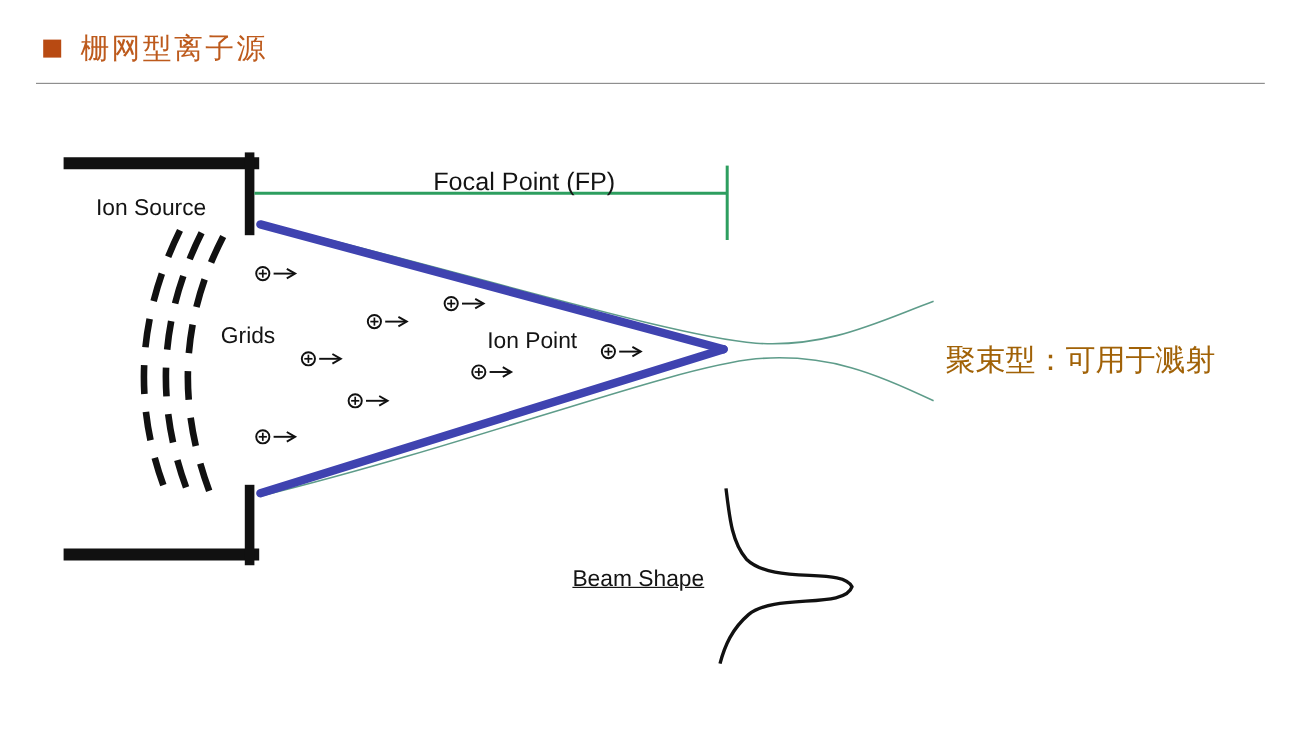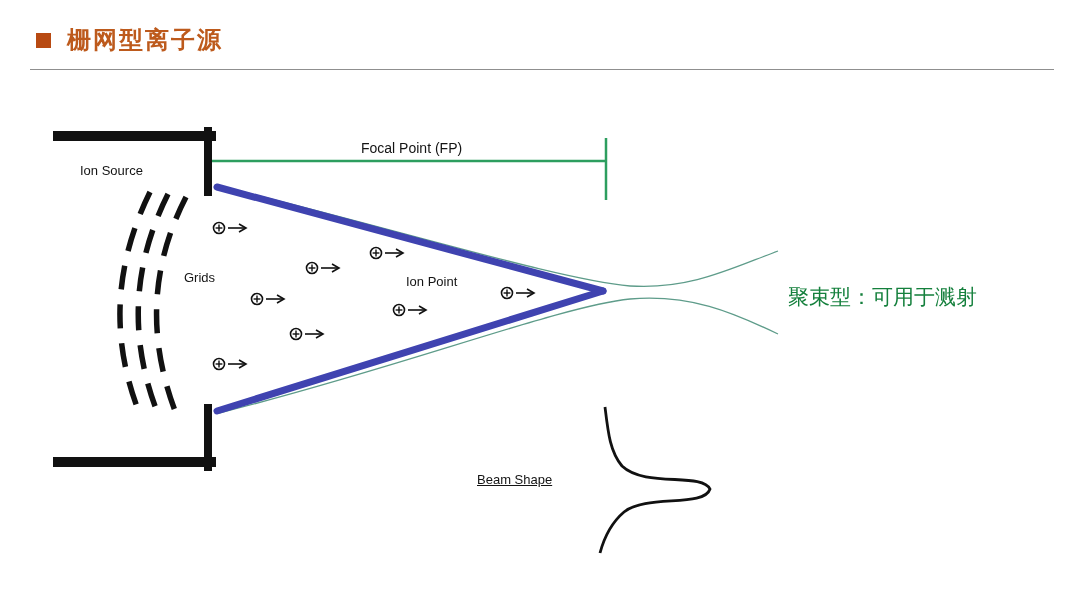--- a/index.html
+++ b/index.html
@@ -3,29 +3,29 @@
 <meta charset="utf-8">
 <style>
   html,body{margin:0;padding:0;}
   body{
     width:1080px;height:608px;background:#ffffff;position:relative;
     font-family:"Liberation Sans",sans-serif;overflow:hidden;color:#1a1a1a;
   }
   .header{position:absolute;left:36px;top:24px;display:flex;align-items:center;gap:16px;}
   .bullet{width:15px;height:15px;background:#B84A12;}
   .title{
-    font-size:24px;font-weight:bold;color:#BD5A1C;
+    font-size:24px;font-weight:normal;color:#BD5A1C;
     font-family:"Liberation Serif",serif;letter-spacing:2px;
   }
   .rule{position:absolute;left:30px;right:26px;top:69px;border-top:1px solid #8f8f8f;}
   .diagram-svg{position:absolute;left:0;top:0;}
-  .label{position:absolute;font-size:13px;color:#141414;white-space:nowrap;}
-  .label-small{font-size:14px;}
+  .label{position:absolute;font-size:19px;color:#141414;white-space:nowrap;}
+  .label-small{font-size:21px;}
   .annotation{
-    position:absolute;left:788px;top:283px;font-size:21px;color:#15803d;
+    position:absolute;left:788px;top:283px;font-size:25px;color:#a16207;
     font-family:Liberation Sans, sans-serif;white-space:nowrap;
   }
 </style>
 </head>
 <body>
 
 <div class="header">
   <div class="bullet"></div>
   <div class="title">栅网型离子源</div>
 </div>

